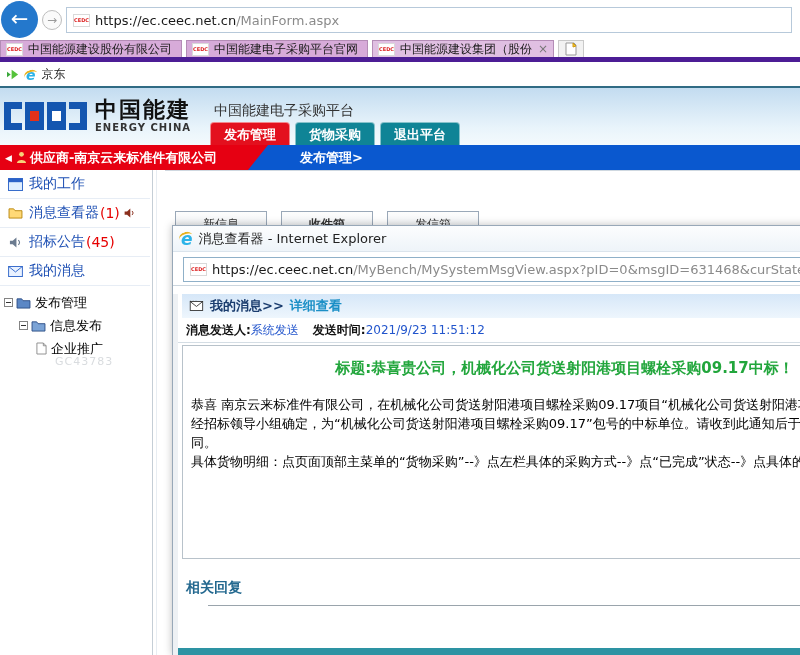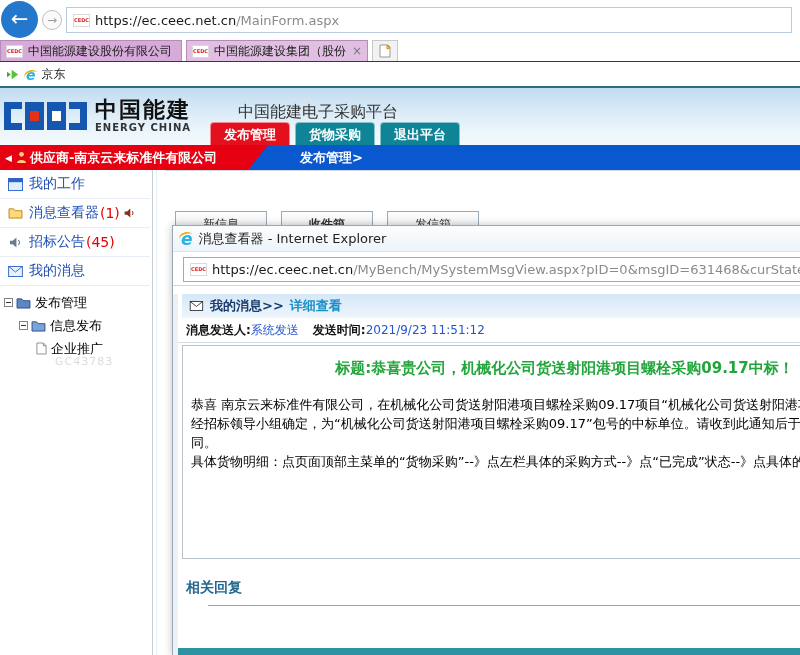--- a/index.html
+++ b/index.html
@@ -14,21 +14,21 @@
     background:#fafafa; border:1px solid #bdbdbd; color:#9a9a9a; font-size:12px; line-height:18px; text-align:center; }
   .addr { position:absolute; left:66px; top:7px; right:8px; height:26px; border:1px solid #b7c9da;
     display:flex; align-items:center; padding:0 6px; font-size:13px; background:#fff; }
   .fav-ceec { display:inline-block; width:17px; height:13px; background:#fff; border:1px solid #d9d9d9;
     color:#d22; font-size:5px; font-weight:bold; line-height:11px; text-align:center; margin-right:5px; flex:none; }
   .u-domain { color:#1a1a1a; white-space:nowrap; }
   .u-path { color:#8a8a8a; white-space:nowrap; }
 
   
   .tabbar { position:absolute; left:0; top:40px; width:800px; height:22px; background:#fff;
-    border-bottom:1px solid #4c1d95; display:flex; }
+    border-bottom:5px solid #4c1d95; display:flex; }
   .tab { width:182px; margin-right:4px; background:#d7abd9; border:1px solid #b48cb6; border-bottom:none;
     display:flex; align-items:center; padding:0 5px; font-size:12px; color:#1a1a1a; overflow:hidden; }
   .tab .lbl { white-space:nowrap; overflow:hidden; }
   .tab.active { background:#e0bfe2; }
   .tab-close { margin-left:5px; color:#777; font-size:12px; flex:none; }
   .newtab { width:26px; background:#f2f2f2; border:1px solid #c9c9c9; border-bottom:none;
     display:flex; align-items:center; justify-content:center; }
 
   
   .favbar { position:absolute; left:0; top:63px; width:800px; height:23px; background:#fff;
@@ -43,21 +43,21 @@
   .lb { display:inline-block; height:28px; }
   .lb-c  { width:18px; border:7px solid #1456b0; border-right:0; }
   .lb-sq { width:19px; background:#1456b0; position:relative; margin-left:3px; }
   .lb-sq::after { content:""; position:absolute; left:5px; top:9px; width:9px; height:10px; background:#e33118; }
   .lb-sq2 { width:19px; background:#1456b0; position:relative; margin-left:3px; }
   .lb-sq2::after { content:""; position:absolute; left:5px; top:9px; width:9px; height:10px; background:#fff; }
   .lb-cr { width:18px; border:7px solid #1456b0; border-left:0; margin-left:3px; }
   .logo-text { margin-left:8px; }
   .logo-cn { font-size:22px; font-weight:bold; color:#111; line-height:24px; letter-spacing:2px; }
   .logo-en { font-size:10px; font-weight:bold; color:#333; letter-spacing:1px;text-align:right; }
-  .platform-title { position:absolute; left:214px; top:14px; font-size:16px; color:#333;margin-left:24px; }
+  .platform-title { position:absolute; left:214px; top:14px; font-size:14px; color:#333; }
   .navtabs { position:absolute; left:210px; bottom:0; display:flex; }
   .navtab { height:23px; line-height:23px; padding:0 13px; margin-right:5px; color:#fff; font-size:13px;
     font-weight:bold; border-radius:4px 4px 0 0; border:1px solid rgba(255,255,255,.5); border-bottom:none; }
   .navtab.red  { background:#e3101e; }
   .navtab.teal { background:#0f8496; }
 
   
   .banner { position:absolute; left:0; top:145px; width:800px; height:25px; background:#0a58cf; }
   .banner-red { position:absolute; left:0; top:0; height:25px; width:268px; background:#e60012;
     clip-path:polygon(0 0,100% 0,calc(100% - 20px) 100%,0 100%);
@@ -132,20 +132,24 @@
       <span class="u-domain">https://ec.ceec.net.cn</span>
         <span class="u-path">/MainForm.aspx</span>
     </div>
   </div>
 
   <div class="tabbar">
     <div class="tab">
       <span class="fav-ceec">CEDC</span>
       <span class="lbl">中国能源建设股份有限公司</span>
     </div>
+    <div class="tab">
+      <span class="fav-ceec">CEDC</span>
+      <span class="lbl">中国能建电子采购平台官网</span>
+    </div>
     <div class="tab active">
       <span class="fav-ceec">CEDC</span>
       <span class="lbl">中国能源建设集团（股份）...</span>
       <span class="tab-close">×</span>
     </div>
     <div class="newtab">
       <svg width="12" height="14" viewBox="0 0 12 14">
         <path d="M1 1h8l2 2v10H1z" fill="#fff" stroke="#999"></path>
         <path d="M8 1l3 3-3 1z" fill="#f4c430" stroke="#d09c10"></path>
       </svg>

